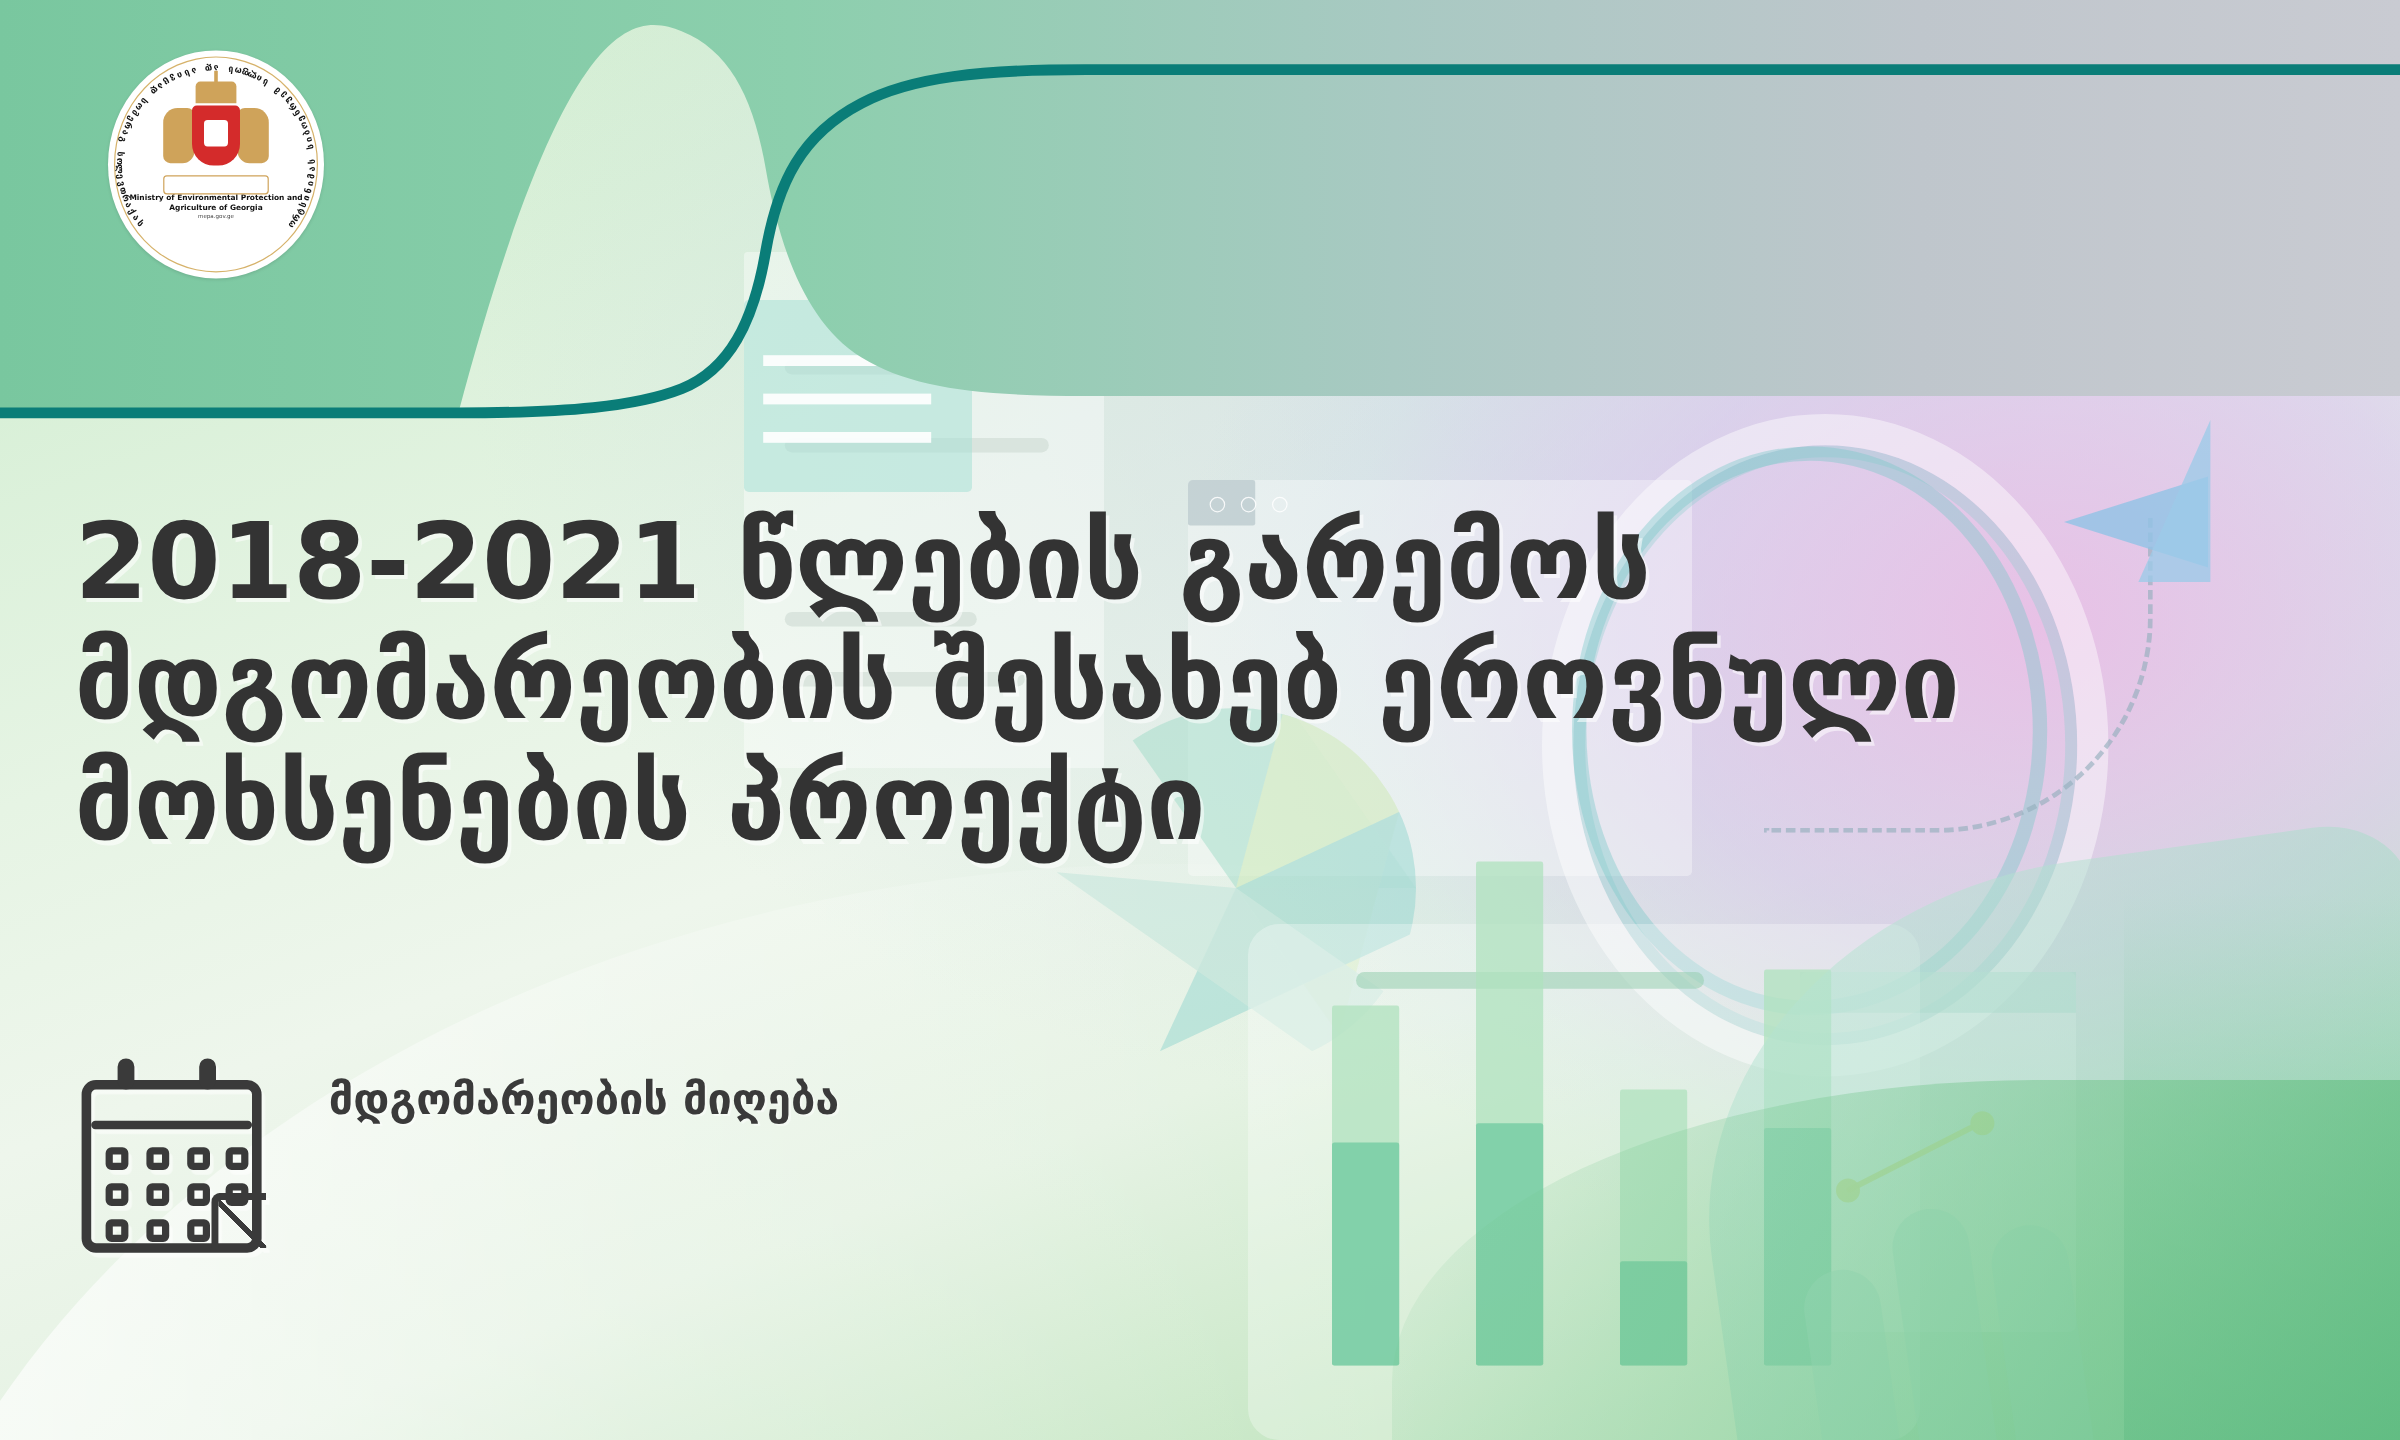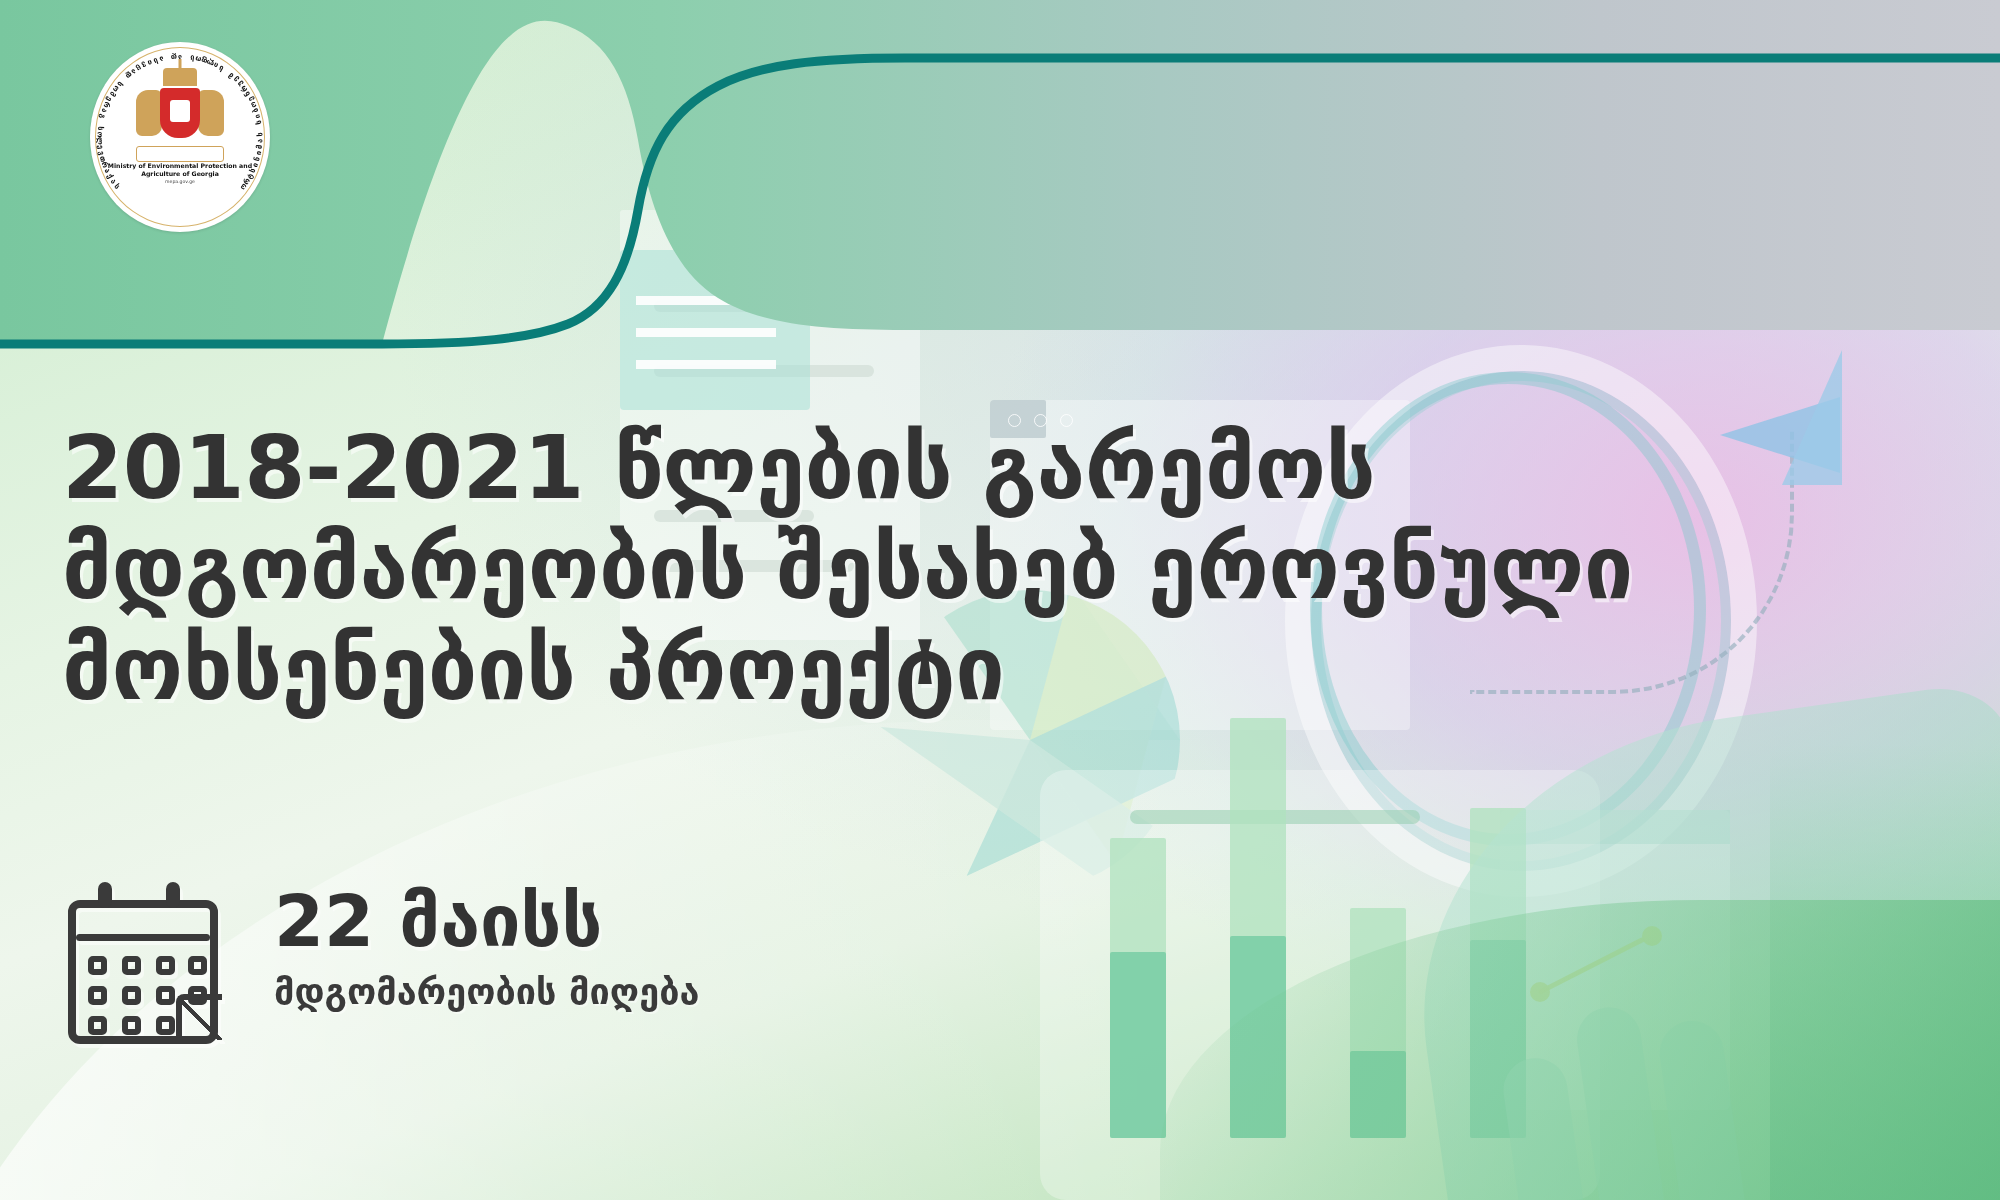--- a/index.html
+++ b/index.html
@@ -402,18 +402,17 @@
       <div class="cell" style="left:26px;top:110px;"></div>
       <div class="cell" style="left:60px;top:110px;"></div>
       <div class="cell" style="left:94px;top:110px;"></div>
       <div class="cell" style="left:126px;top:110px;"></div>
       <div class="cell" style="left:26px;top:140px;"></div>
       <div class="cell" style="left:60px;top:140px;"></div>
       <div class="cell" style="left:94px;top:140px;"></div>
       <div class="fold"></div>
     </div>
     <div class="date-text">
-      <div class="date-main">22 მაისს</div>
       <div class="date-sub">მდგომარეობის მიღება</div>
     </div>
   </div>
 
 </div>
 
 </body></html>

